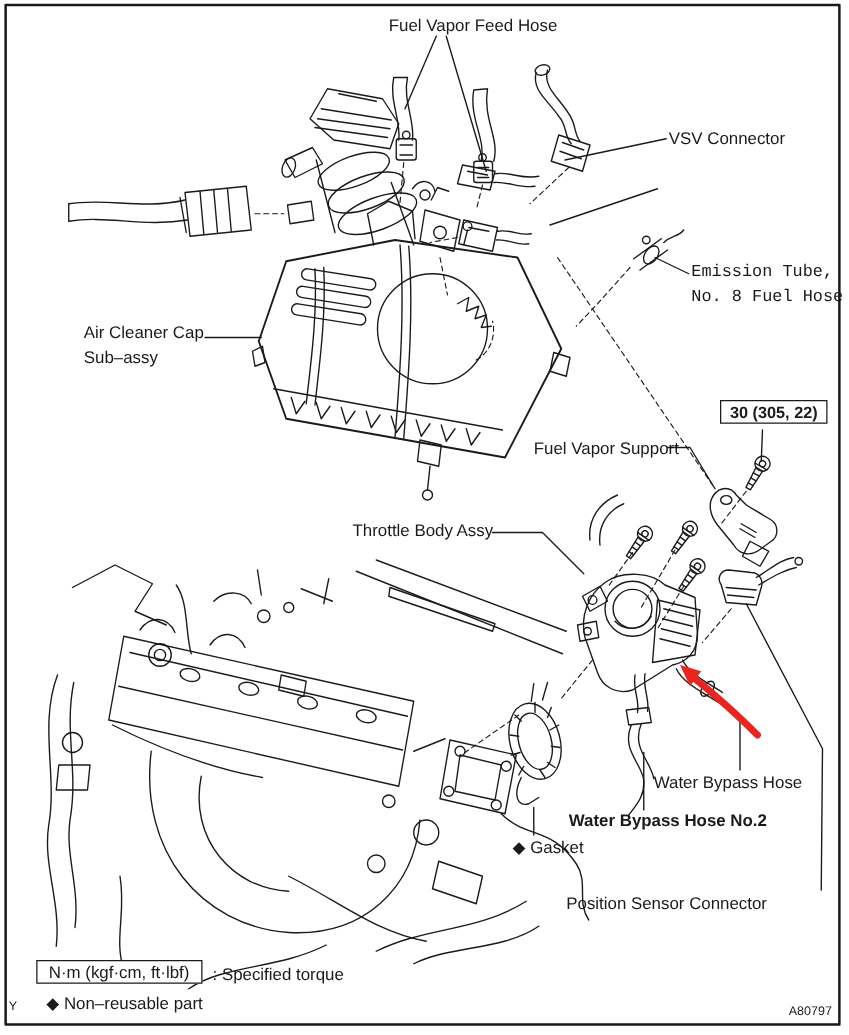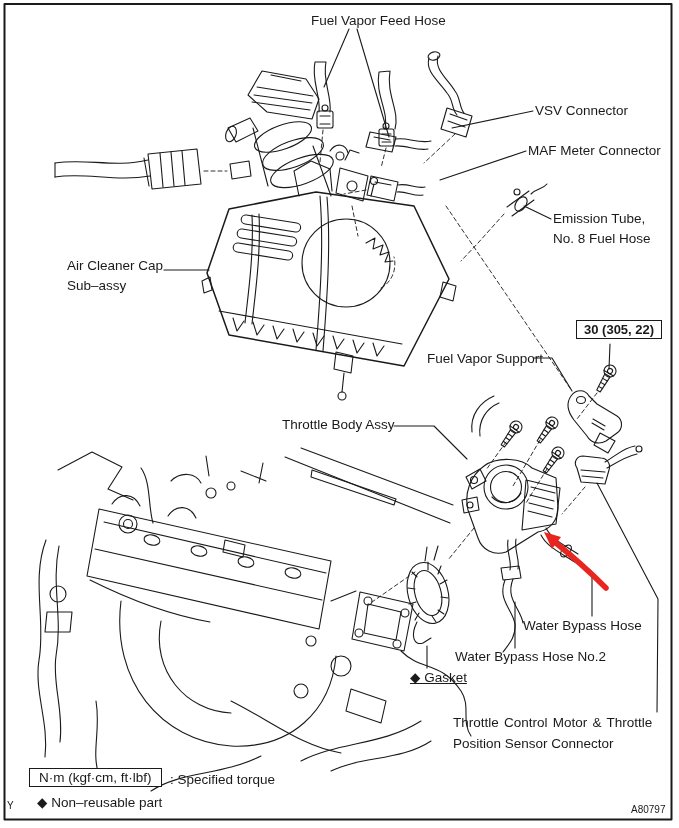--- a/index.html
+++ b/index.html
@@ -279,25 +279,22 @@
   </svg>
 
   <div class="lbl" style="left:311px;top:11px;">
     <span>Fuel Vapor Feed Hose</span>
   </div>
 
   <div class="lbl" style="left:535px;top:101px;">
     <span>VSV Connector</span>
   </div>
 
-  <div class="lbl" style="left:528px;top:141px;">
-    <span>MAF Meter Connector</span>
-  </div>
-
-  <div class="lbl" style="left:553px;top:209px;">
+
+  <div class="lbl" style="left:553px;top:209px;font-family:Liberation Mono, monospace;">
     <span class="line">Emission Tube,</span>
     <span class="line">No. 8 Fuel Hose</span>
   </div>
 
   <div class="lbl" style="left:67px;top:256px;">
     <span class="line">Air Cleaner Cap</span>
     <span class="line">Sub–assy</span>
   </div>
 
   <div class="boxed" style="left:576px;top:320px;">
@@ -309,30 +306,29 @@
   </div>
 
   <div class="lbl" style="left:523px;top:616px;">
     <span>Water Bypass Hose</span>
   </div>
 
   <div class="lbl" style="left:282px;top:415px;">
     <span>Throttle Body Assy</span>
   </div>
 
-  <div class="lbl" style="left:455px;top:647px;">
+  <div class="lbl" style="left:455px;top:647px;font-weight:bold;">
     <span>Water Bypass Hose No.2</span>
   </div>
 
-  <div class="lbl" style="left:410px;top:668px;text-decoration:underline;">
+  <div class="lbl" style="left:410px;top:668px;">
     <span>◆ Gasket</span>
   </div>
 
   <div class="lbl" style="left:453px;top:712px;line-height:21px;">
-    <span class="line" style="word-spacing:1.5px;">Throttle Control Motor &amp; Throttle</span>
     <span class="line">Position Sensor Connector</span>
   </div>
 
   <div class="legendbox" style="left:29px;top:768px;">
     <span>N·m (kgf·cm, ft·lbf)</span>
   </div>
   <div class="lbl" style="left:170px;top:770px;">
     <span>: Specified torque</span>
   </div>
   <div class="lbl" style="left:37px;top:793px;">

